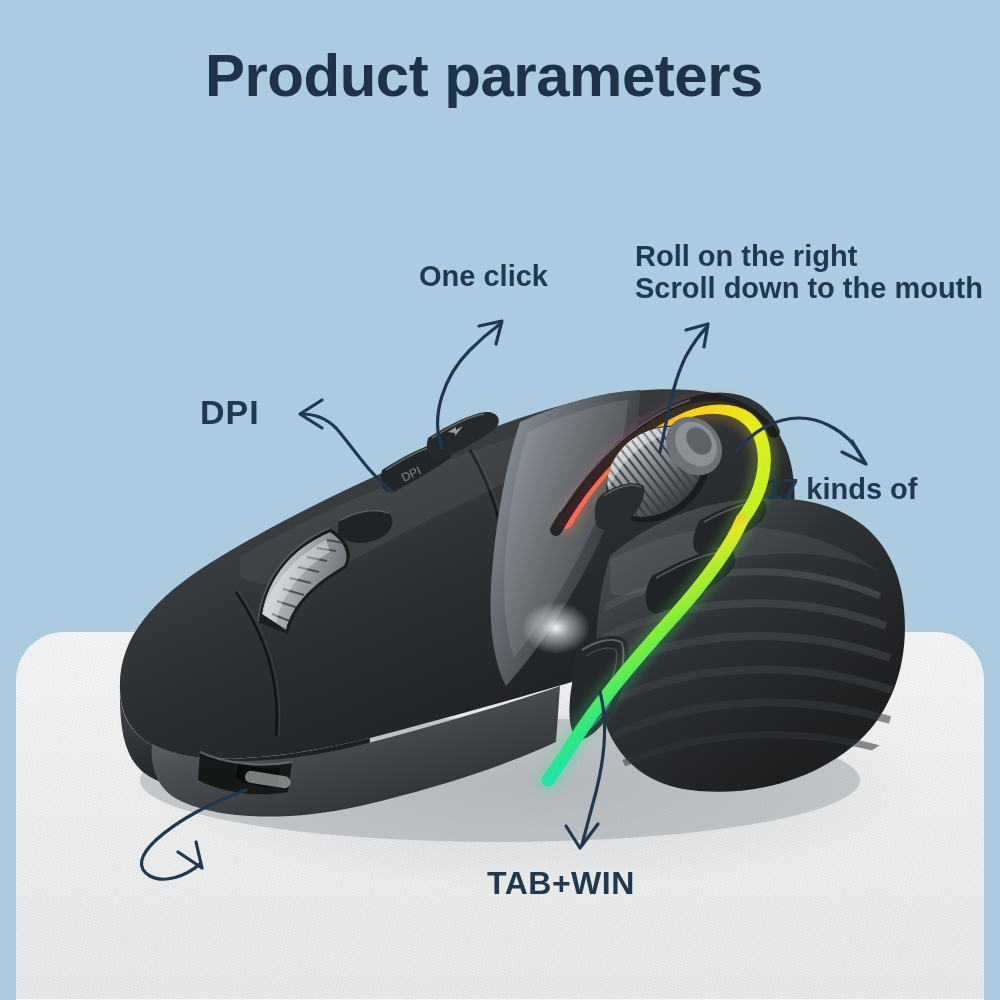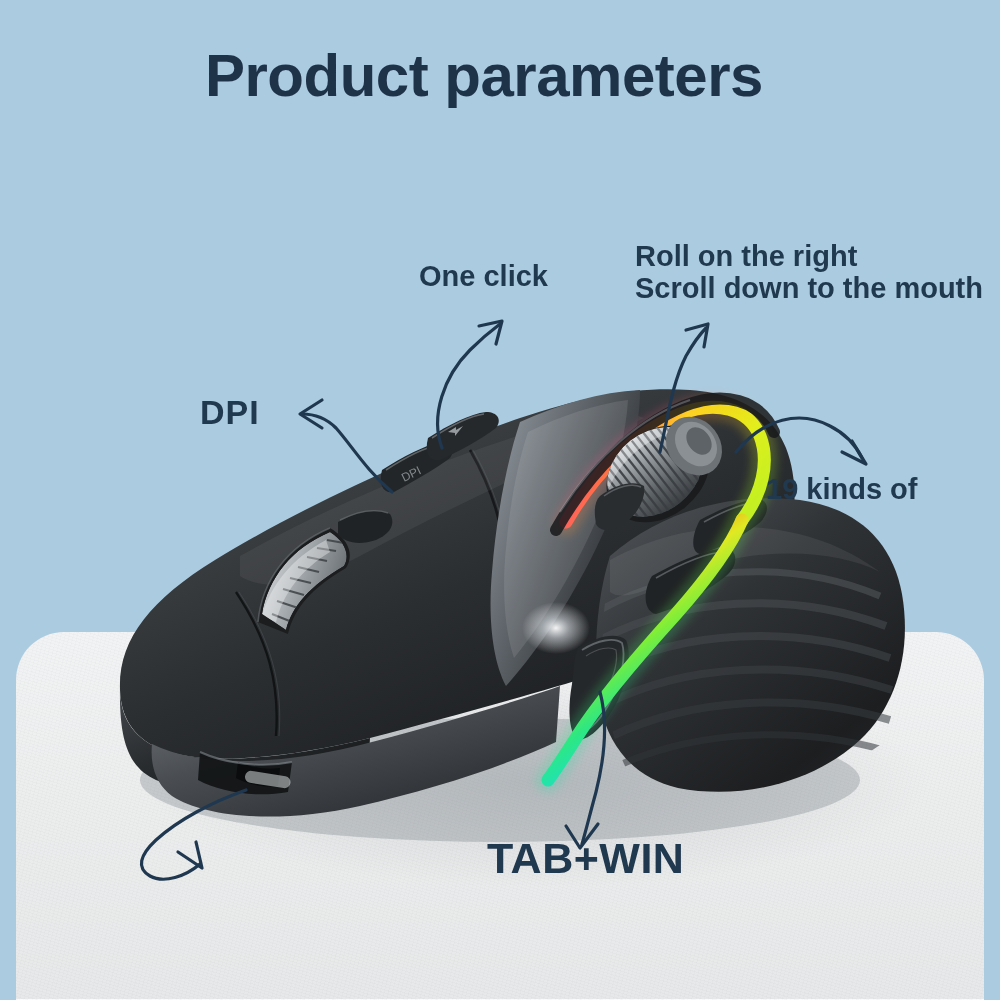--- a/index.html
+++ b/index.html
@@ -41,21 +41,21 @@
     color:#1e3248;line-height:1.05;white-space:nowrap;
   }
 
   
   .lbl{position:absolute;color:#21394f;font-weight:bold;line-height:1.12;}
   .lbl-dpi{left:200px;top:393px;font-size:34px;letter-spacing:1px;}
   .lbl-oneclick{left:396px;top:240px;font-size:29px;text-align:center;width:175px;margin-top:20px;}
   .lbl-roll{left:635px;top:240px;font-size:29px;text-align:left;}
   .lbl-light{left:766px;top:473px;font-size:29px;text-align:left;}
   .lbl-charge{left:55px;top:890px;font-size:32px;}
-  .lbl-tabwin{left:487px;top:834px;font-size:43px;letter-spacing:.5px;}
+  .lbl-tabwin{left:487px;top:866px;font-size:32px;letter-spacing:.5px;}
 
   svg.layer{position:absolute;left:0;top:0;width:1000px;height:1000px;overflow:visible;pointer-events:none;}
   .arrow{fill:none;stroke:#1f3850;stroke-width:3.2;stroke-linecap:round;stroke-linejoin:round;}
   .arrowhead{fill:none;stroke:#1f3850;stroke-width:3.2;stroke-linecap:round;stroke-linejoin:round;}
 </style>
 </head>
 <body>
 
 <div id="stage">
 
@@ -356,19 +356,19 @@
   <div class="lbl lbl-oneclick">
     <div>One click</div>
   </div>
 
   <div class="lbl lbl-roll">
     <div>Roll on the right</div>
     <div>Scroll down to the mouth</div>
   </div>
 
   <div class="lbl lbl-light">
-    <div>19 kinds of</div>
+    <div>17 kinds of</div>
   </div>
 
 
   <div class="lbl lbl-tabwin">TAB+WIN</div>
 
 </div>
 
 </body></html>

